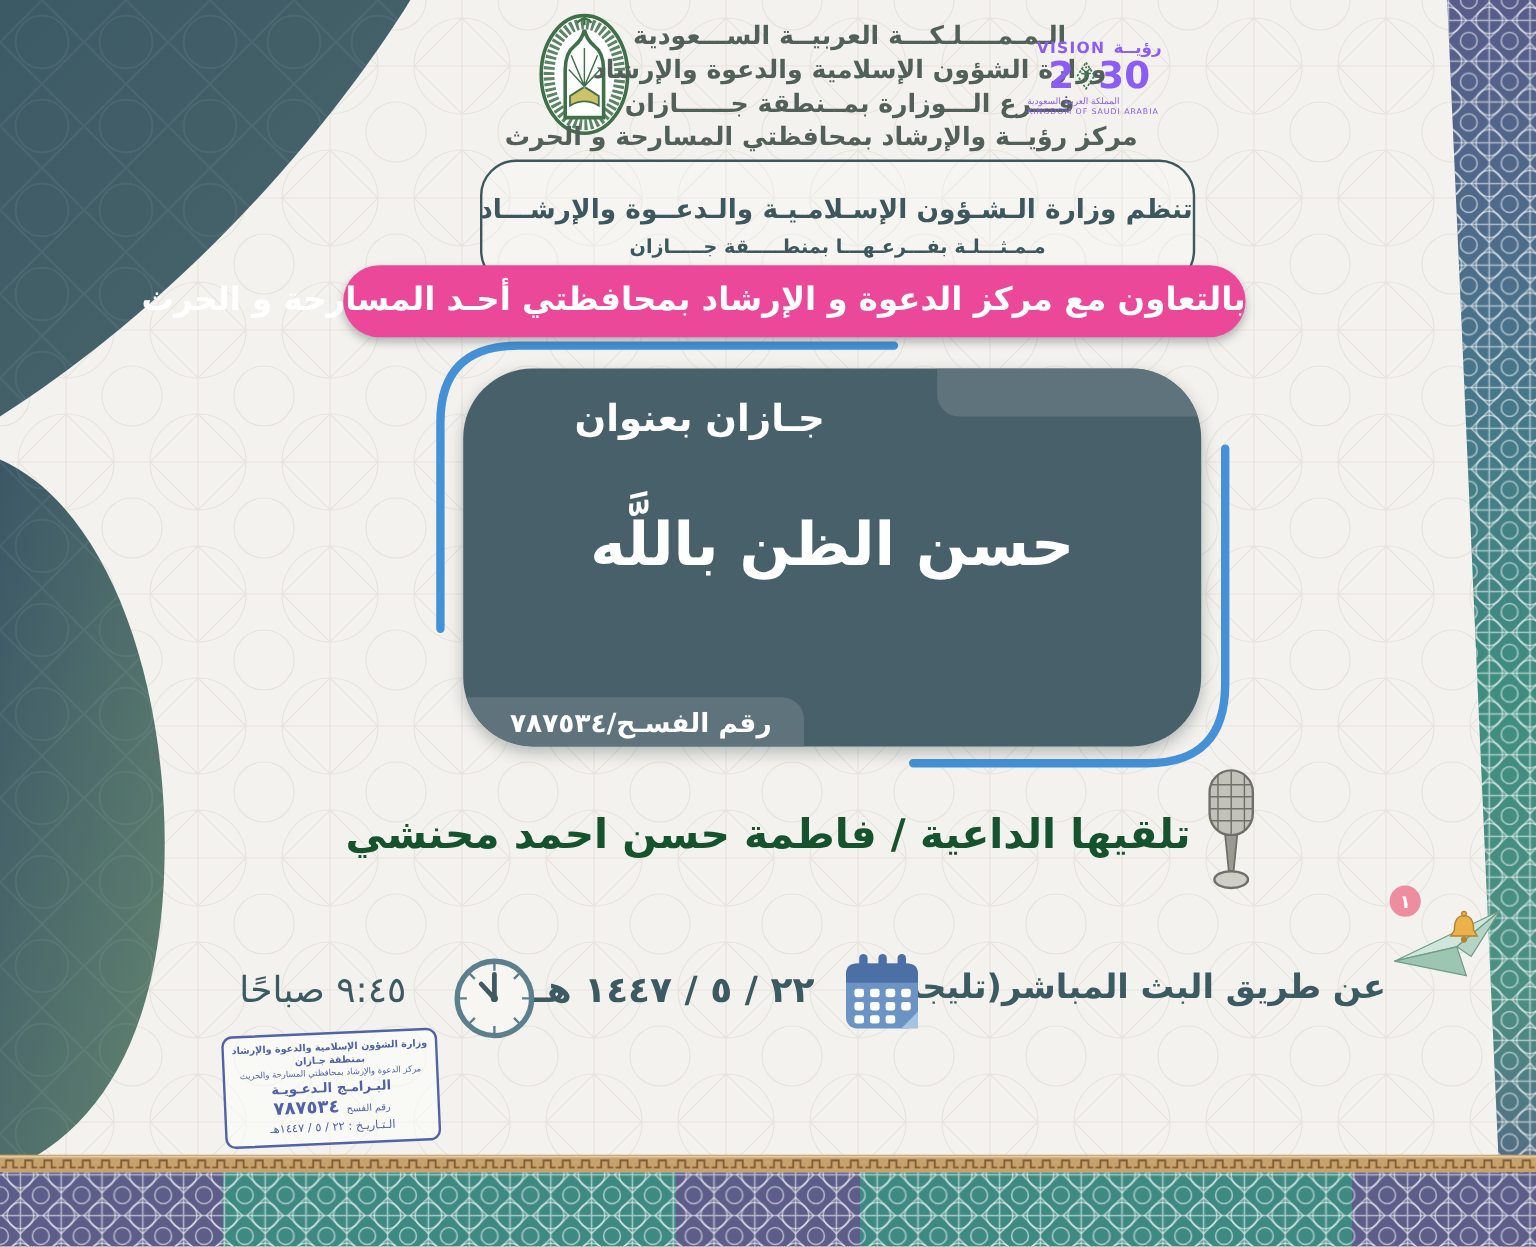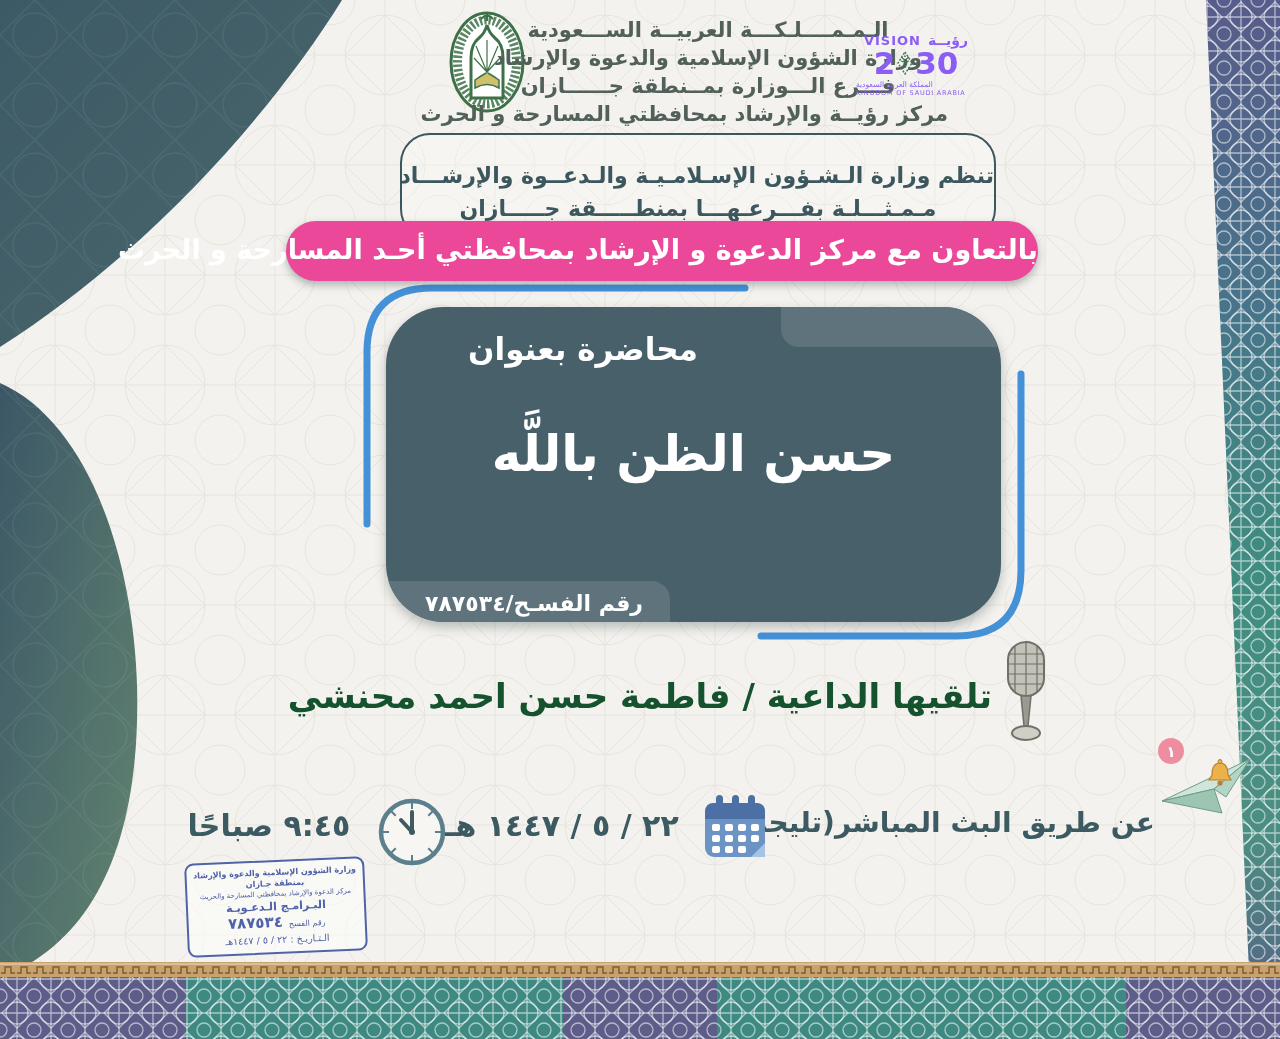--- a/index.html
+++ b/index.html
@@ -20,21 +20,21 @@
   .v-top{display:flex;justify-content:center;align-items:center;gap:7px;font-size:13px;letter-spacing:1px;font-weight:bold;}
   .v-top .v-ar{font-size:14px;letter-spacing:0;}
   .v-num{display:flex;justify-content:center;align-items:center;gap:2px;font-size:31px;font-weight:bold;line-height:30px;}
   .v-c-ar{font-size:7.5px;margin-top:2px;}
   .v-c-en{font-size:6.5px;letter-spacing:.8px;}
 
   
   .organizer{left:400px;top:133px;width:592px;height:102px;border:2.5px solid #3c575d;border-radius:30px;
     text-align:center;color:#3c575d;font-weight:bold;z-index:3;background:rgba(255,255,255,.25);}
   .organizer .o1{margin-top:28px;font-size:22px;white-space:nowrap;}
-  .organizer .o2{margin-top:8px;font-size:22px;white-space:nowrap;}
+  .organizer .o2{margin-top:8px;font-size:16px;white-space:nowrap;}
 
   
   .collab{left:286px;top:221px;width:752px;height:60px;background:#ec4899;border-radius:30px;z-index:4;
     color:#ffffff;font-weight:bold;font-size:27px;text-align:center;line-height:58px;white-space:nowrap;
     box-shadow:0 4px 8px rgba(40,60,65,.35);}
 
   
   .mainbox{left:386px;top:307px;width:615px;height:315px;background:#486069;border-radius:58px;z-index:3;
     box-shadow:0 5px 12px rgba(40,60,65,.3);overflow:hidden;}
   .tab-top{position:absolute;top:0;right:0;width:220px;height:40px;background:#5e737b;border-radius:0 58px 0 26px;}
@@ -43,21 +43,21 @@
   .lec-title{position:absolute;top:118px;left:0;width:100%;text-align:center;color:#ffffff;font-weight:bold;font-size:50px;white-space:nowrap;}
   .lec-permit{position:absolute;bottom:6px;left:10px;width:276px;text-align:center;color:#fff;font-weight:bold;font-size:22px;white-space:nowrap;}
 
   
   .speaker{left:240px;top:676px;width:800px;text-align:center;color:#14532d;font-weight:bold;font-size:34px;z-index:3;white-space:nowrap;}
   .mic{left:995px;top:640px;z-index:3;}
 
   
   .channel{left:795px;top:806px;width:360px;text-align:center;color:#3c5a61;font-weight:bold;font-size:28px;z-index:3;white-space:nowrap;direction:rtl;}
   .date{left:428px;top:808px;width:268px;text-align:center;color:#3c5a61;font-weight:bold;font-size:30px;z-index:3;white-space:nowrap;direction:rtl;}
-  .time{left:163px;top:808px;width:212px;text-align:center;color:#3c5a61;font-weight:bold;font-size:30px;z-index:3;white-space:nowrap;direction:rtl;}
+  .time{left:163px;top:808px;width:212px;text-align:center;color:#3c5a61;font-weight:normal;font-size:30px;z-index:3;white-space:nowrap;direction:rtl;}
   .calendar{left:703px;top:793px;z-index:3;}
   .clock{left:376px;top:796px;z-index:3;}
   .plane{left:1150px;top:733px;z-index:3;}
 
   
   .stamp{left:186px;top:860px;width:180px;height:94px;z-index:4;transform:rotate(-2.5deg);
     border:2px solid #5163a8;border-radius:9px;background:rgba(252,252,250,.65);
     color:#4f61a8;text-align:center;direction:rtl;padding:5px 4px 2px 4px;box-sizing:border-box;}
   .stamp .s1{font-size:8px;font-weight:bold;line-height:11px;white-space:nowrap;}
   .stamp .s2{font-size:7px;line-height:10px;white-space:nowrap;}
@@ -208,21 +208,21 @@
   <svg class="abs" style="left:0;top:0;z-index:2" width="1280" height="1039">
     <g fill="none" stroke="#4591d7" stroke-width="7" stroke-linecap="round">
       <path d="M745,288 L432,288 Q367,288 367,352 L367,524"></path>
       <path d="M1021,374 L1021,570 Q1021,636 956,636 L761,636"></path>
     </g>
   </svg>
 
   <div class="abs mainbox">
     <div class="tab-top"></div>
     <div class="tab-bottom"></div>
-    <div class="lec-label" dir="rtl">محاضرة بعنوان</div>
+    <div class="lec-label" dir="rtl">جـازان بعنوان</div>
     <div class="lec-title" dir="rtl">حسن الظن باللَّه</div>
     <div class="lec-permit" dir="rtl">رقم الفسـح/٧٨٧٥٣٤</div>
   </div>
 
   <svg class="abs mic" width="62" height="105" viewBox="0 0 62 105">
     <rect x="13" y="2" width="36" height="54" rx="18" fill="#c2c2b8" stroke="#70706a" stroke-width="2"></rect>
     <g stroke="#70706a" stroke-width="1.2" fill="none">
       <path d="M14,14 H48 M13,24 H49 M13,34 H49 M14,44 H48 M31,3 V55 M20,6 V52 M42,6 V52"></path>
     </g>
     <path d="M26,56 L36,56 L33,86 L29,86 Z" fill="#9a9a90" stroke="#70706a" stroke-width="1.5"></path>

